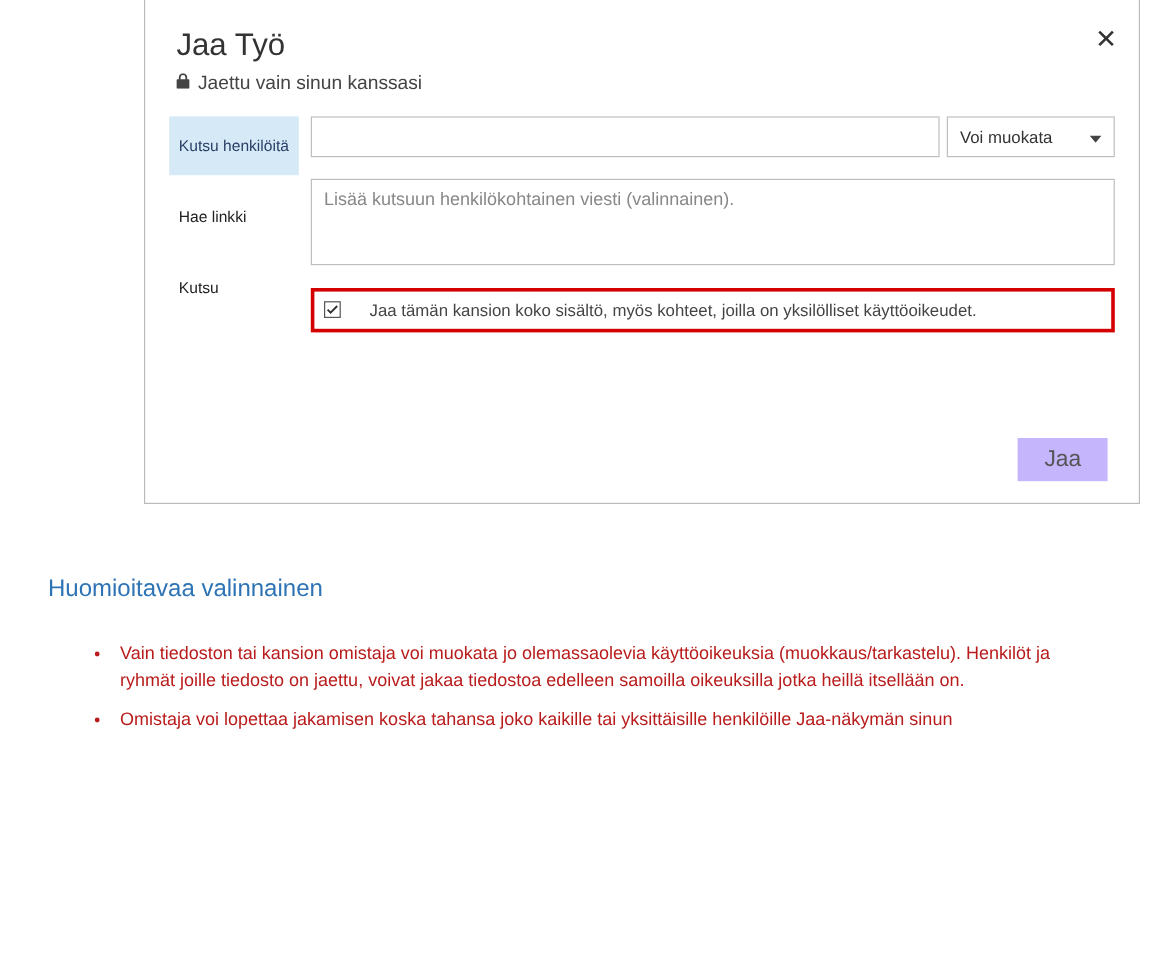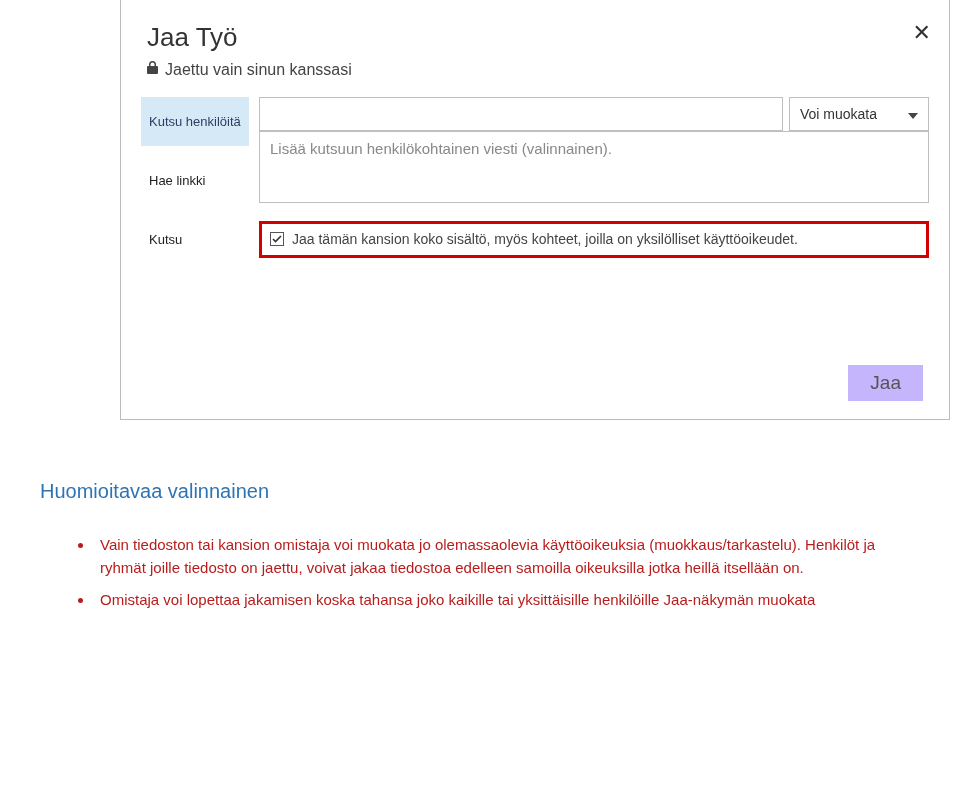--- a/index.html
+++ b/index.html
@@ -66,20 +66,21 @@
     background: #d5eaf6;
     color: #2a3e66;
   }
   .form-col {
     flex: 1;
     padding-left: 10px;
   }
   .row1 {
     display: flex;
     gap: 6px;
+    margin-bottom: 18px;
   }
   .people-input {
     flex: 1;
     height: 34px;
     border: 1px solid #bfbfbf;
     padding: 4px 8px;
     font-size: 15px;
   }
   .perm-select {
     width: 140px;
@@ -102,21 +103,21 @@
     padding: 8px 10px;
     font-size: 15px;
     color: #666;
     resize: none;
     font-family: inherit;
   }
   .msg-input::placeholder { color: #888; }
   .check-row {
     display: flex;
     align-items: flex-start;
-    gap: 8px;
+    gap: 24px;
     font-size: 14px;
     color: #444;
     margin-top: 10px;
     padding: 6px 8px;
   }
   .check-row.highlighted {
     border: 3px solid #d40000;
     margin-top: 14px;
   }
   .checkbox {
@@ -218,17 +219,17 @@
       </div>
     </div>
 
     <button class="submit-btn">Jaa</button>
   </div>
 
   <div class="doc-section">
     <div class="doc-heading">Huomioitavaa valinnainen</div>
     <ul class="bullet-list">
       <li>Vain tiedoston tai kansion omistaja voi muokata jo olemassaolevia käyttöoikeuksia (muokkaus/tarkastelu). Henkilöt ja ryhmät joille tiedosto on jaettu, voivat jakaa tiedostoa edelleen samoilla oikeuksilla jotka heillä itsellään on.</li>
-      <li>Omistaja voi lopettaa jakamisen koska tahansa joko kaikille tai yksittäisille henkilöille Jaa-näkymän muokata</li>
+      <li>Omistaja voi lopettaa jakamisen koska tahansa joko kaikille tai yksittäisille henkilöille Jaa-näkymän sinun</li>
     </ul>
   </div>
 
 </div>
 
 </body></html>

